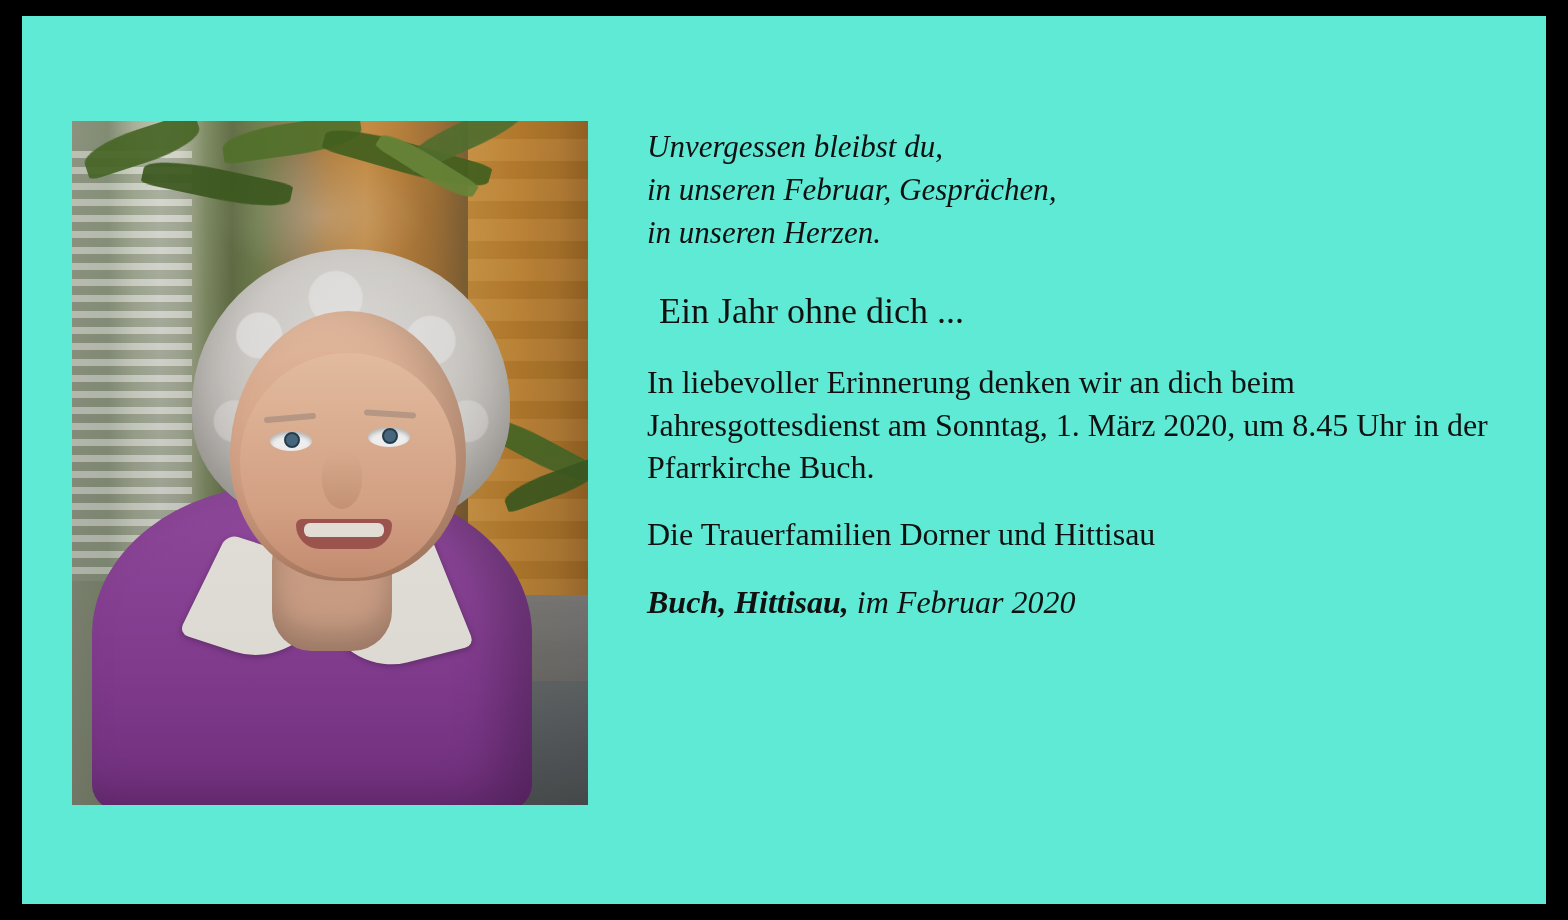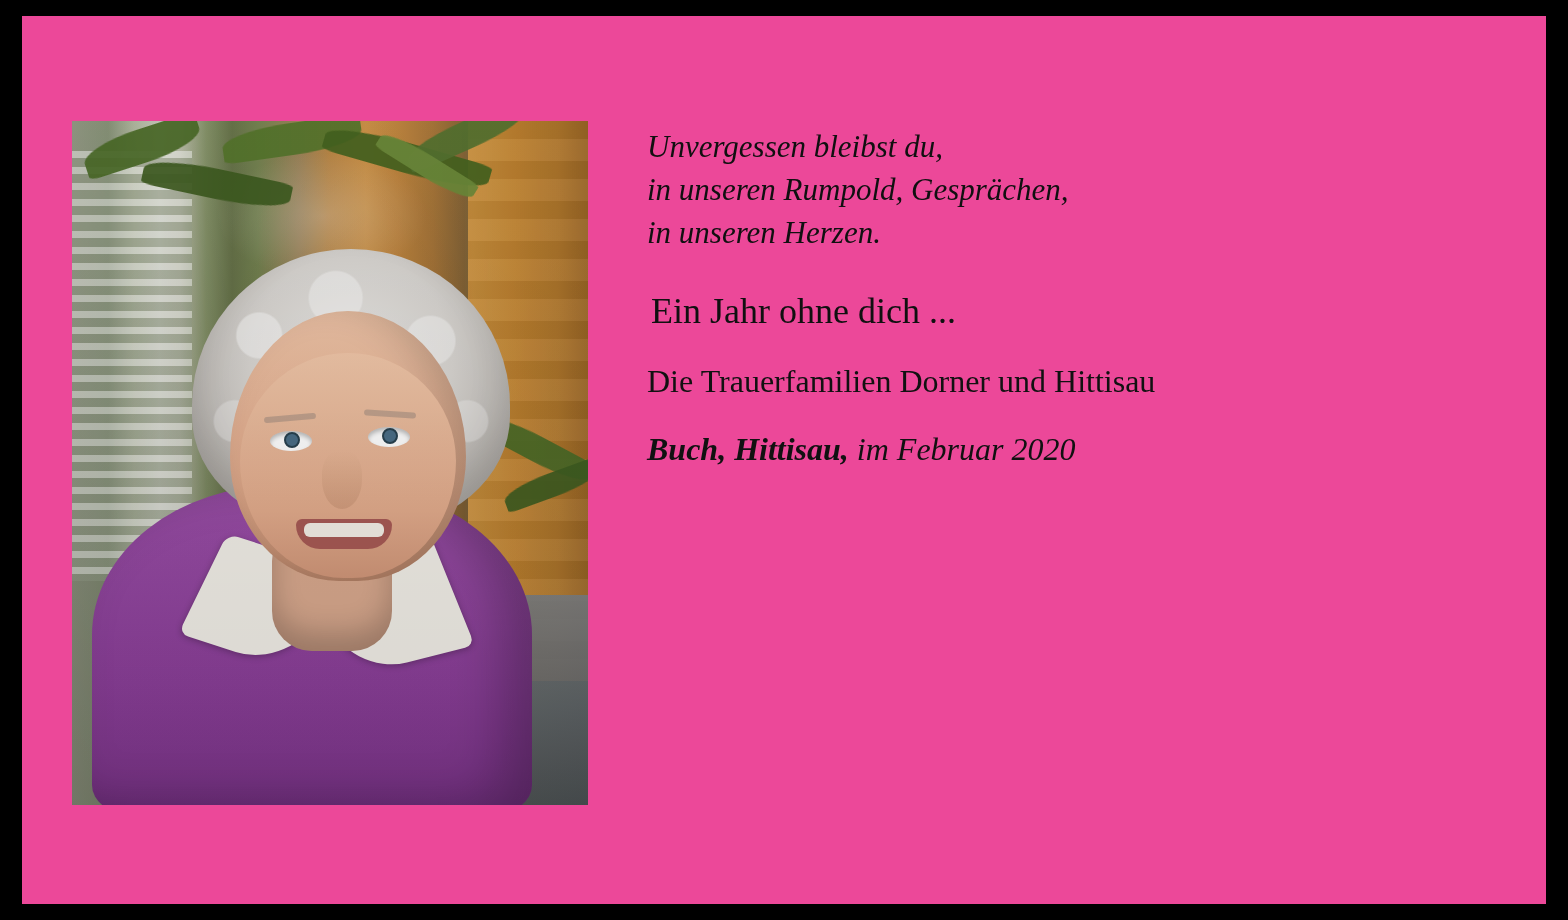--- a/index.html
+++ b/index.html
@@ -22,21 +22,21 @@
     box-sizing: border-box;
   }
 
   
   .card {
     position: absolute;
     left: 22px;
     top: 16px;
     width: 1524px;
     height: 888px;
-    background: #ec4899;
+    background: #5eead4;
     box-sizing: border-box;
   }
 
   
   .photo-wrap {
     position: absolute;
     left: 50px;
     top: 105px;
     width: 516px;
     height: 684px;
@@ -256,21 +256,21 @@
     font-style: italic;
     font-size: 31px;
     line-height: 1.38;
     color: #101010;
     margin: 0 0 36px 0;
   }
   .subtitle {
     font-size: 36px;
     line-height: 1.2;
     color: #101010;
-    margin: 0 0 28px 4px;
+    margin: 0 0 28px 12px;
   }
   .name {
     font-size: 62px;
     line-height: 1.05;
     color: #0b0b0b;
     margin: 0 0 6px 0;
     letter-spacing: 0.4px;
   }
   .dates {
     font-weight: bold;
@@ -343,28 +343,29 @@
           </div>
         </div>
         <div class="photo-shade"></div>
       </div>
     </div>
 
     <div class="text-col">
 
       <p class="verse">
         <span>Unvergessen bleibst du,</span><br>
-        <span>in unseren Rumpold, Gesprächen,</span><br>
+        <span>in unseren Februar, Gesprächen,</span><br>
         <span>in unseren Herzen.</span>
       </p>
 
       <p class="subtitle">Ein Jahr ohne dich ...</p>
 
 
 
+      <p class="para">In liebevoller Erinnerung denken wir an dich beim Jahresgottesdienst am Sonntag, 1. März 2020, um 8.45 Uhr in der Pfarrkirche Buch.</p>
 
       <p class="family">
         <span>Die Trauerfamilien </span><b>Dorner</b><span> und </span><b>Hittisau</b>
       </p>
 
       <p class="place">
         <b>Buch, Hittisau,</b><span> im Februar 2020</span>
       </p>
 
     </div>

